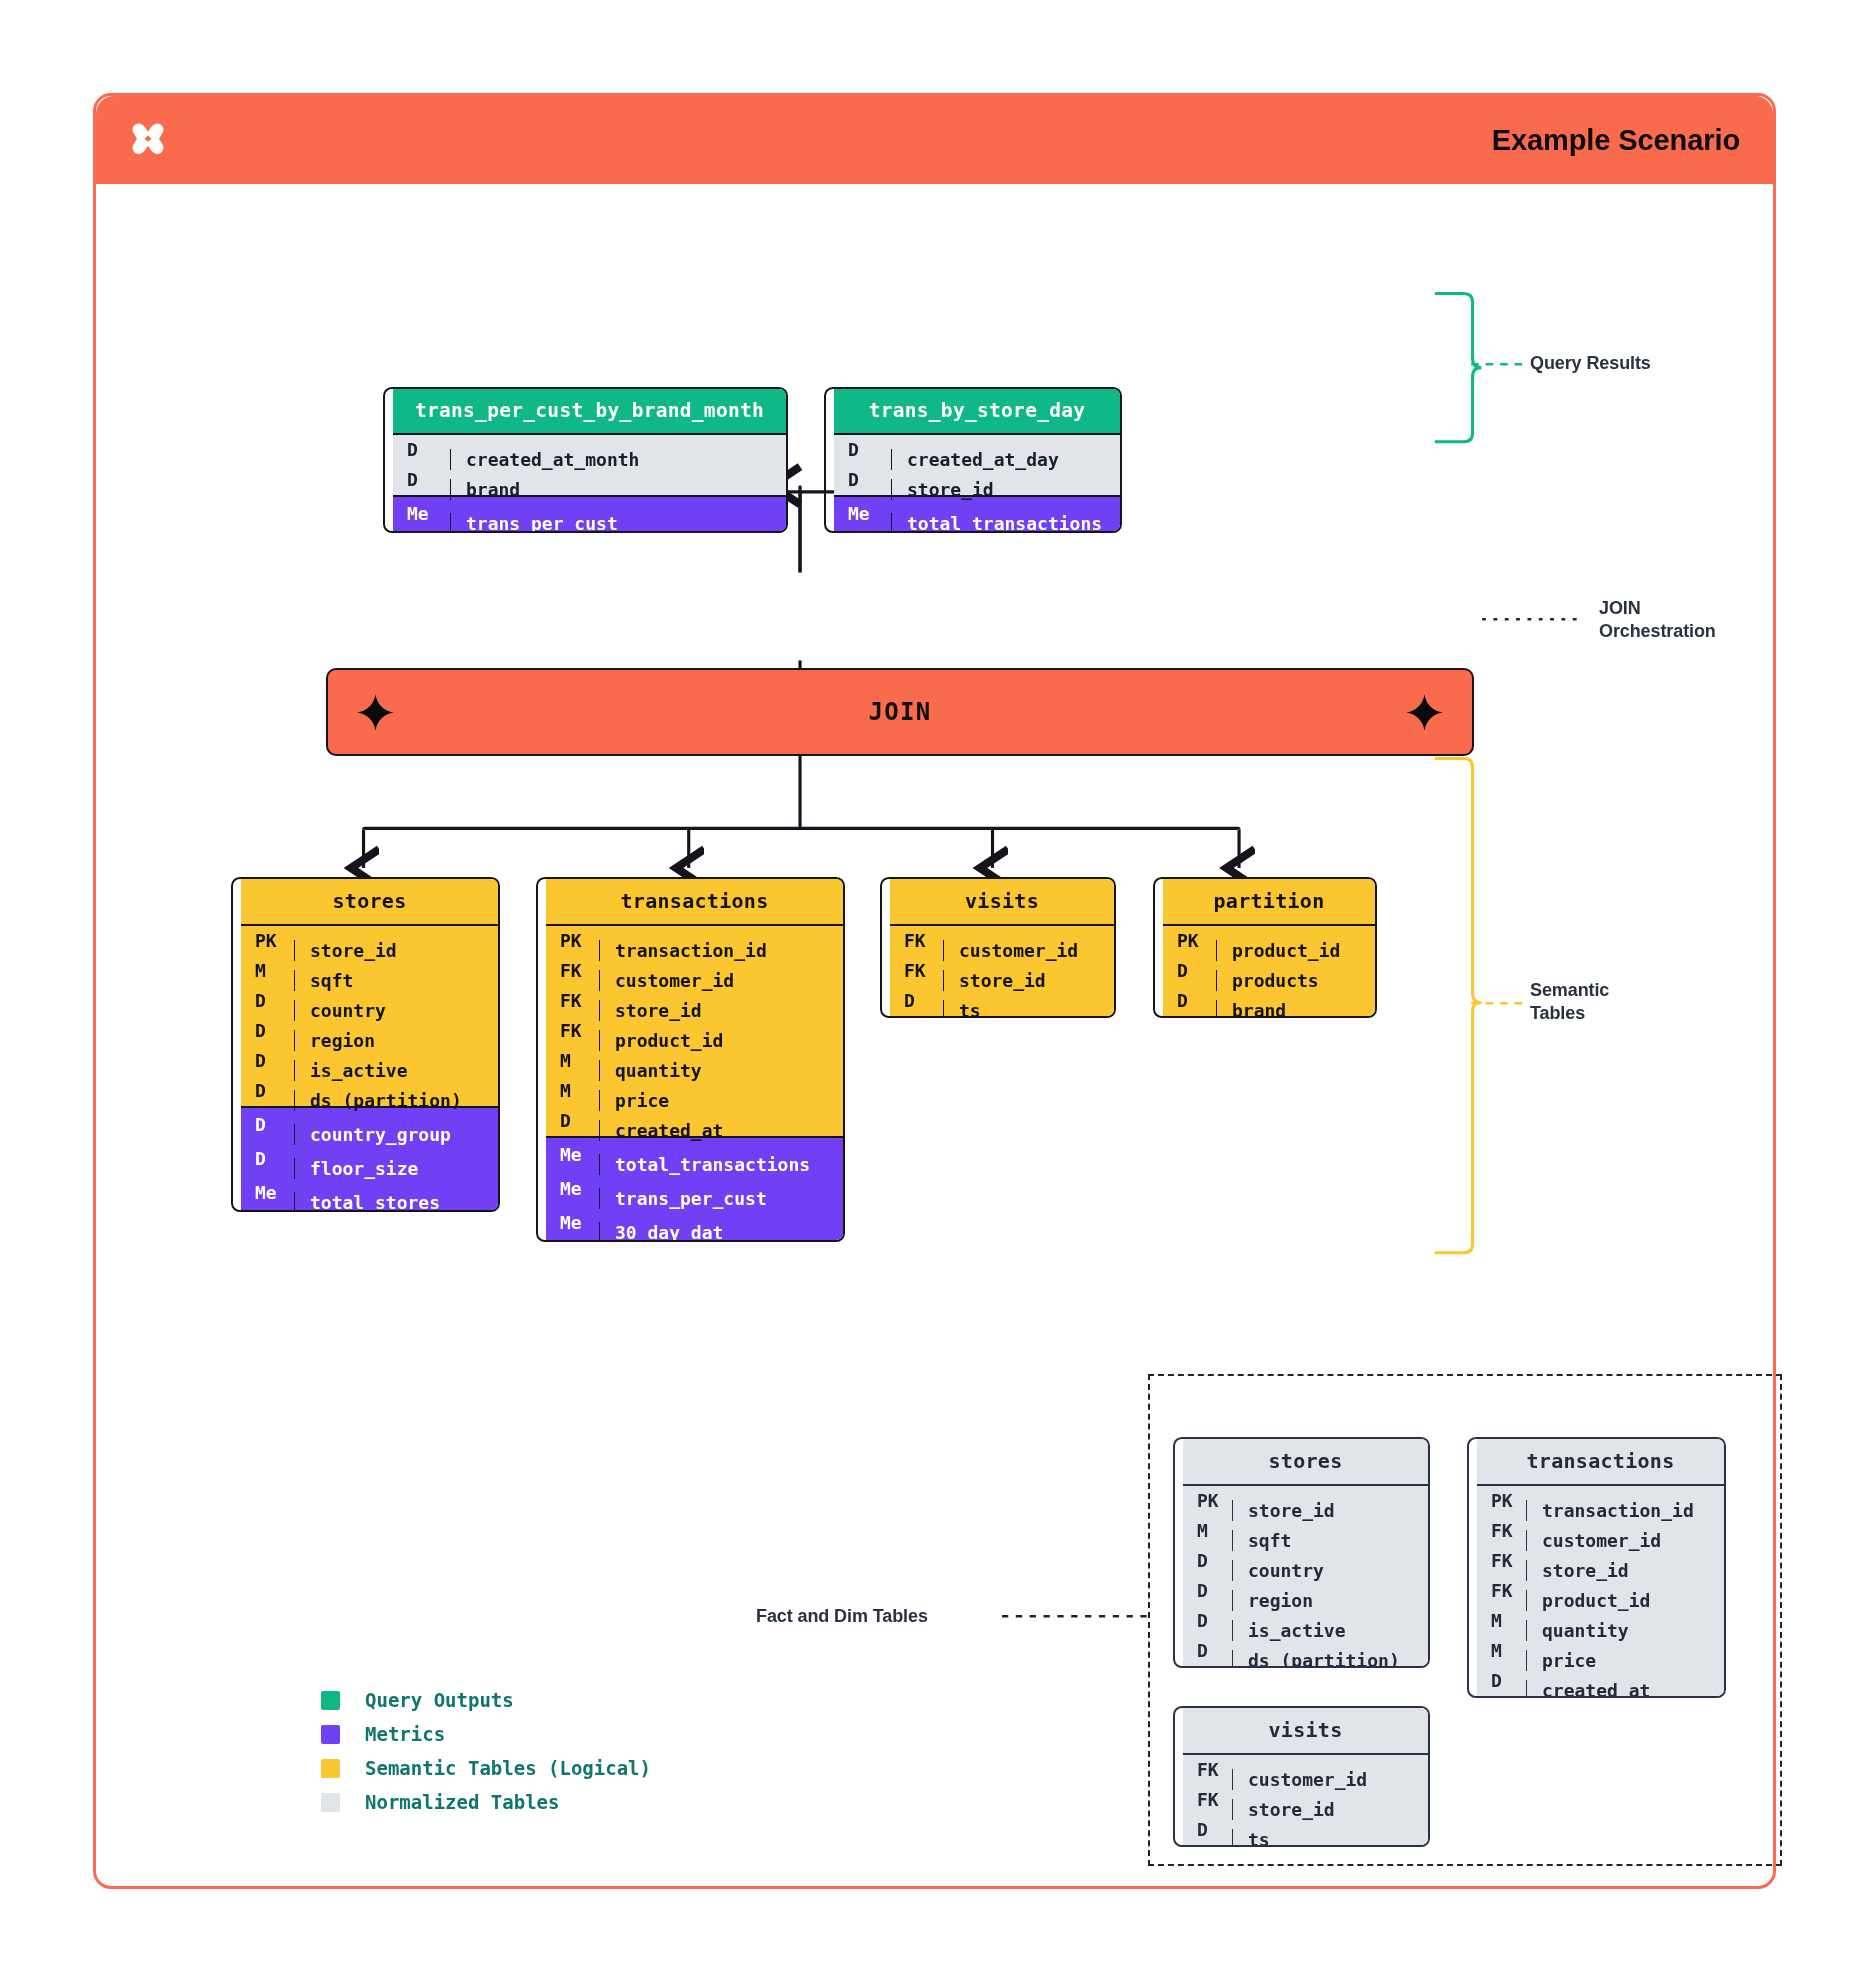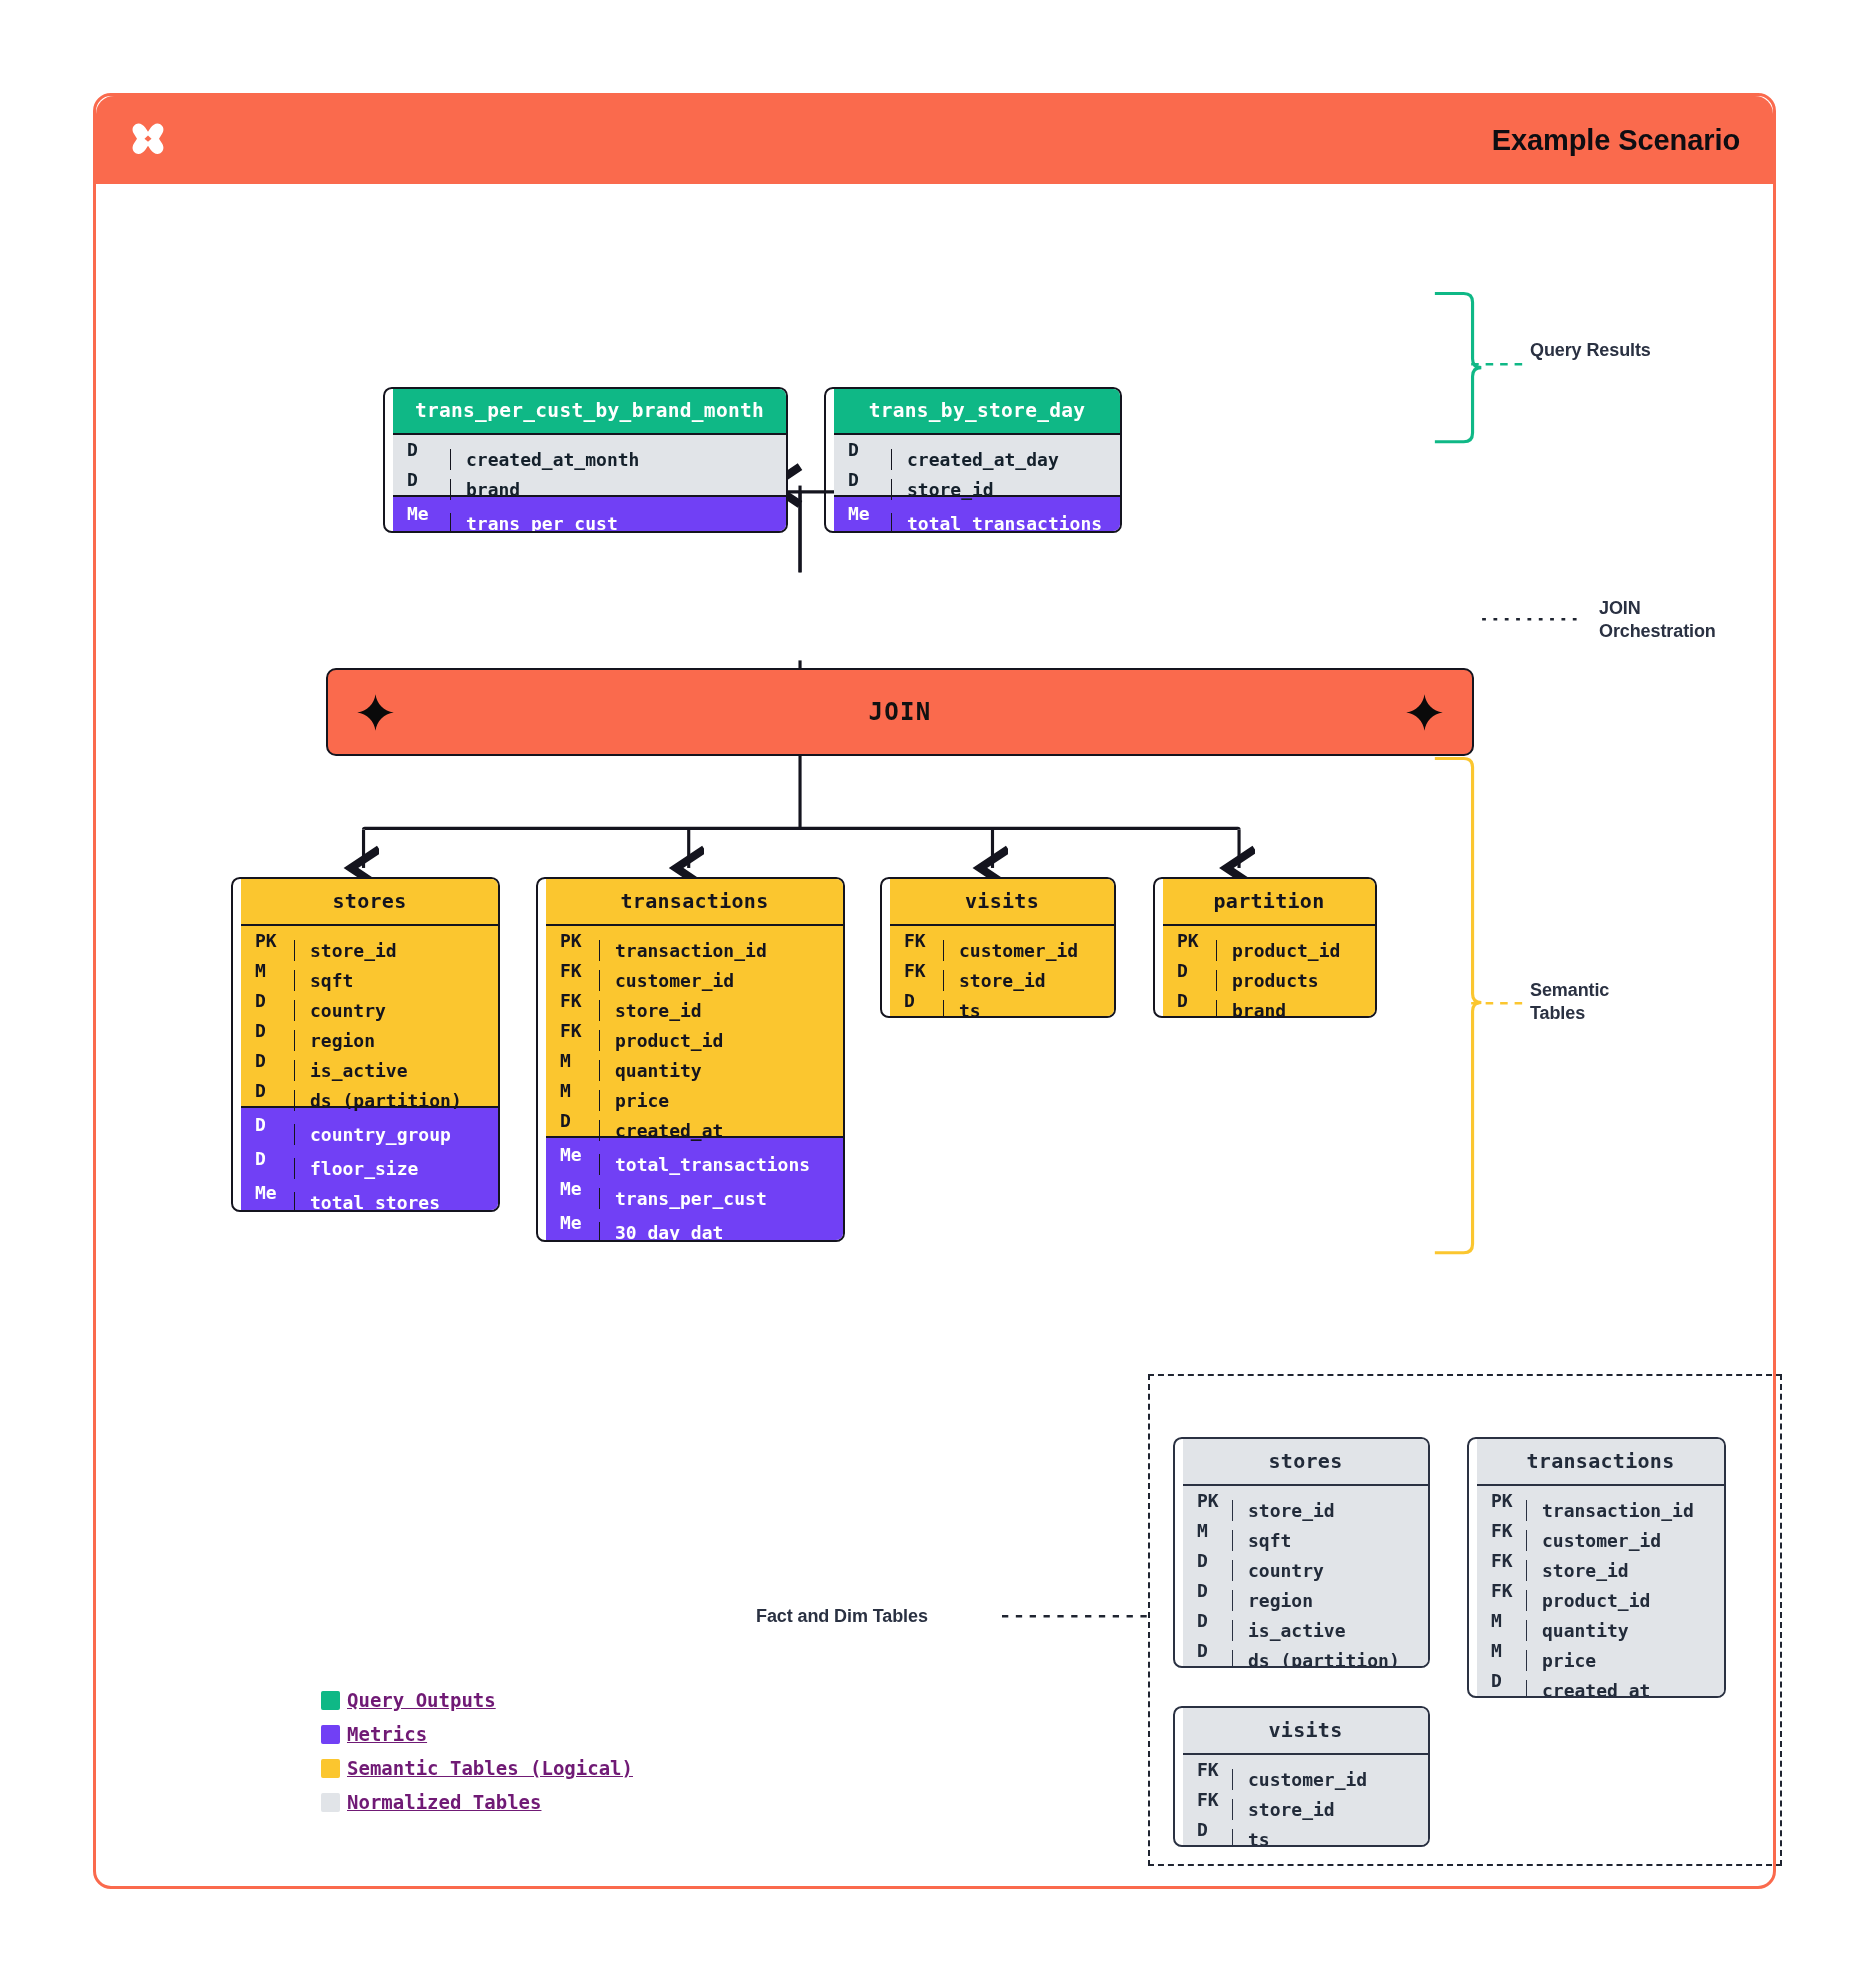--- a/index.html
+++ b/index.html
@@ -84,21 +84,21 @@
   
   #factdim-frame{
     position:absolute;left:1052px;top:1278px;width:634px;height:492px;
     border:2.5px dashed #1f2430;box-sizing:border-box;
   }
 
   
   #legend{position:absolute;left:225px;top:1587px;}
   .leg-row{display:flex;align-items:center;height:34px;}
   .leg-sw{width:19px;height:19px;flex:0 0 19px;border-radius:1.9px;}
-  .leg-lbl{margin-left:7px;font-size:19px;font-weight:700;color:#701a75;white-space:nowrap;text-decoration:underline;}
+  .leg-lbl{margin-left:25px;font-size:19px;font-weight:700;color:#0f766e;white-space:nowrap;}
 
   svg.edges{position:absolute;left:0;top:0;width:1868px;height:1985px;pointer-events:none;}
 </style>
 </head>
 <body>
 
 <div id="card">
 
   <div id="card-header">
     <svg id="brand-logo" viewBox="0 0 100 100">
@@ -175,21 +175,21 @@
       </div>
     </div>
   </div>
 
   <svg style="position:absolute;left:1335px;top:195px;width:63px;height:157px;" viewBox="0 0 100 250" width="63" height="157">
     <path d="M6 4 H52 Q66 4 66 18 V108 Q66 122 80 122 Q66 122 66 136 V226 Q66 240 52 240 H6" fill="none" stroke="#0fb886" stroke-width="5"></path>
   </svg>
   <svg style="position:absolute;left:1375px;top:265px;width:57px;height:6.3px;" viewBox="0 0 90 10" width="57" height="6.3">
     <line x1="0" y1="5" x2="86" y2="5" stroke="#0fb886" stroke-width="4" stroke-dasharray="12 11"></line>
   </svg>
-  <div class="anno-text" style="left:1434px;top:243px;">Query Results</div>
+  <div class="anno-text" style="left:1434px;top:256px;">Query Results</div>
 
   <div id="join-bar">
     <svg class="spark" viewBox="0 0 64 64">
       <path d="M32 2 C34 18 46 30 62 32 C46 34 34 46 32 62 C30 46 18 34 2 32 C18 30 30 18 32 2 Z" fill="#0a0a0a"></path>
     </svg>
     <div id="join-label" class="mono">JOIN</div>
     <svg class="spark" viewBox="0 0 64 64">
       <path d="M32 2 C34 18 46 30 62 32 C46 34 34 46 32 62 C30 46 18 34 2 32 C18 30 30 18 32 2 Z" fill="#0a0a0a"></path>
     </svg>
   </div>

